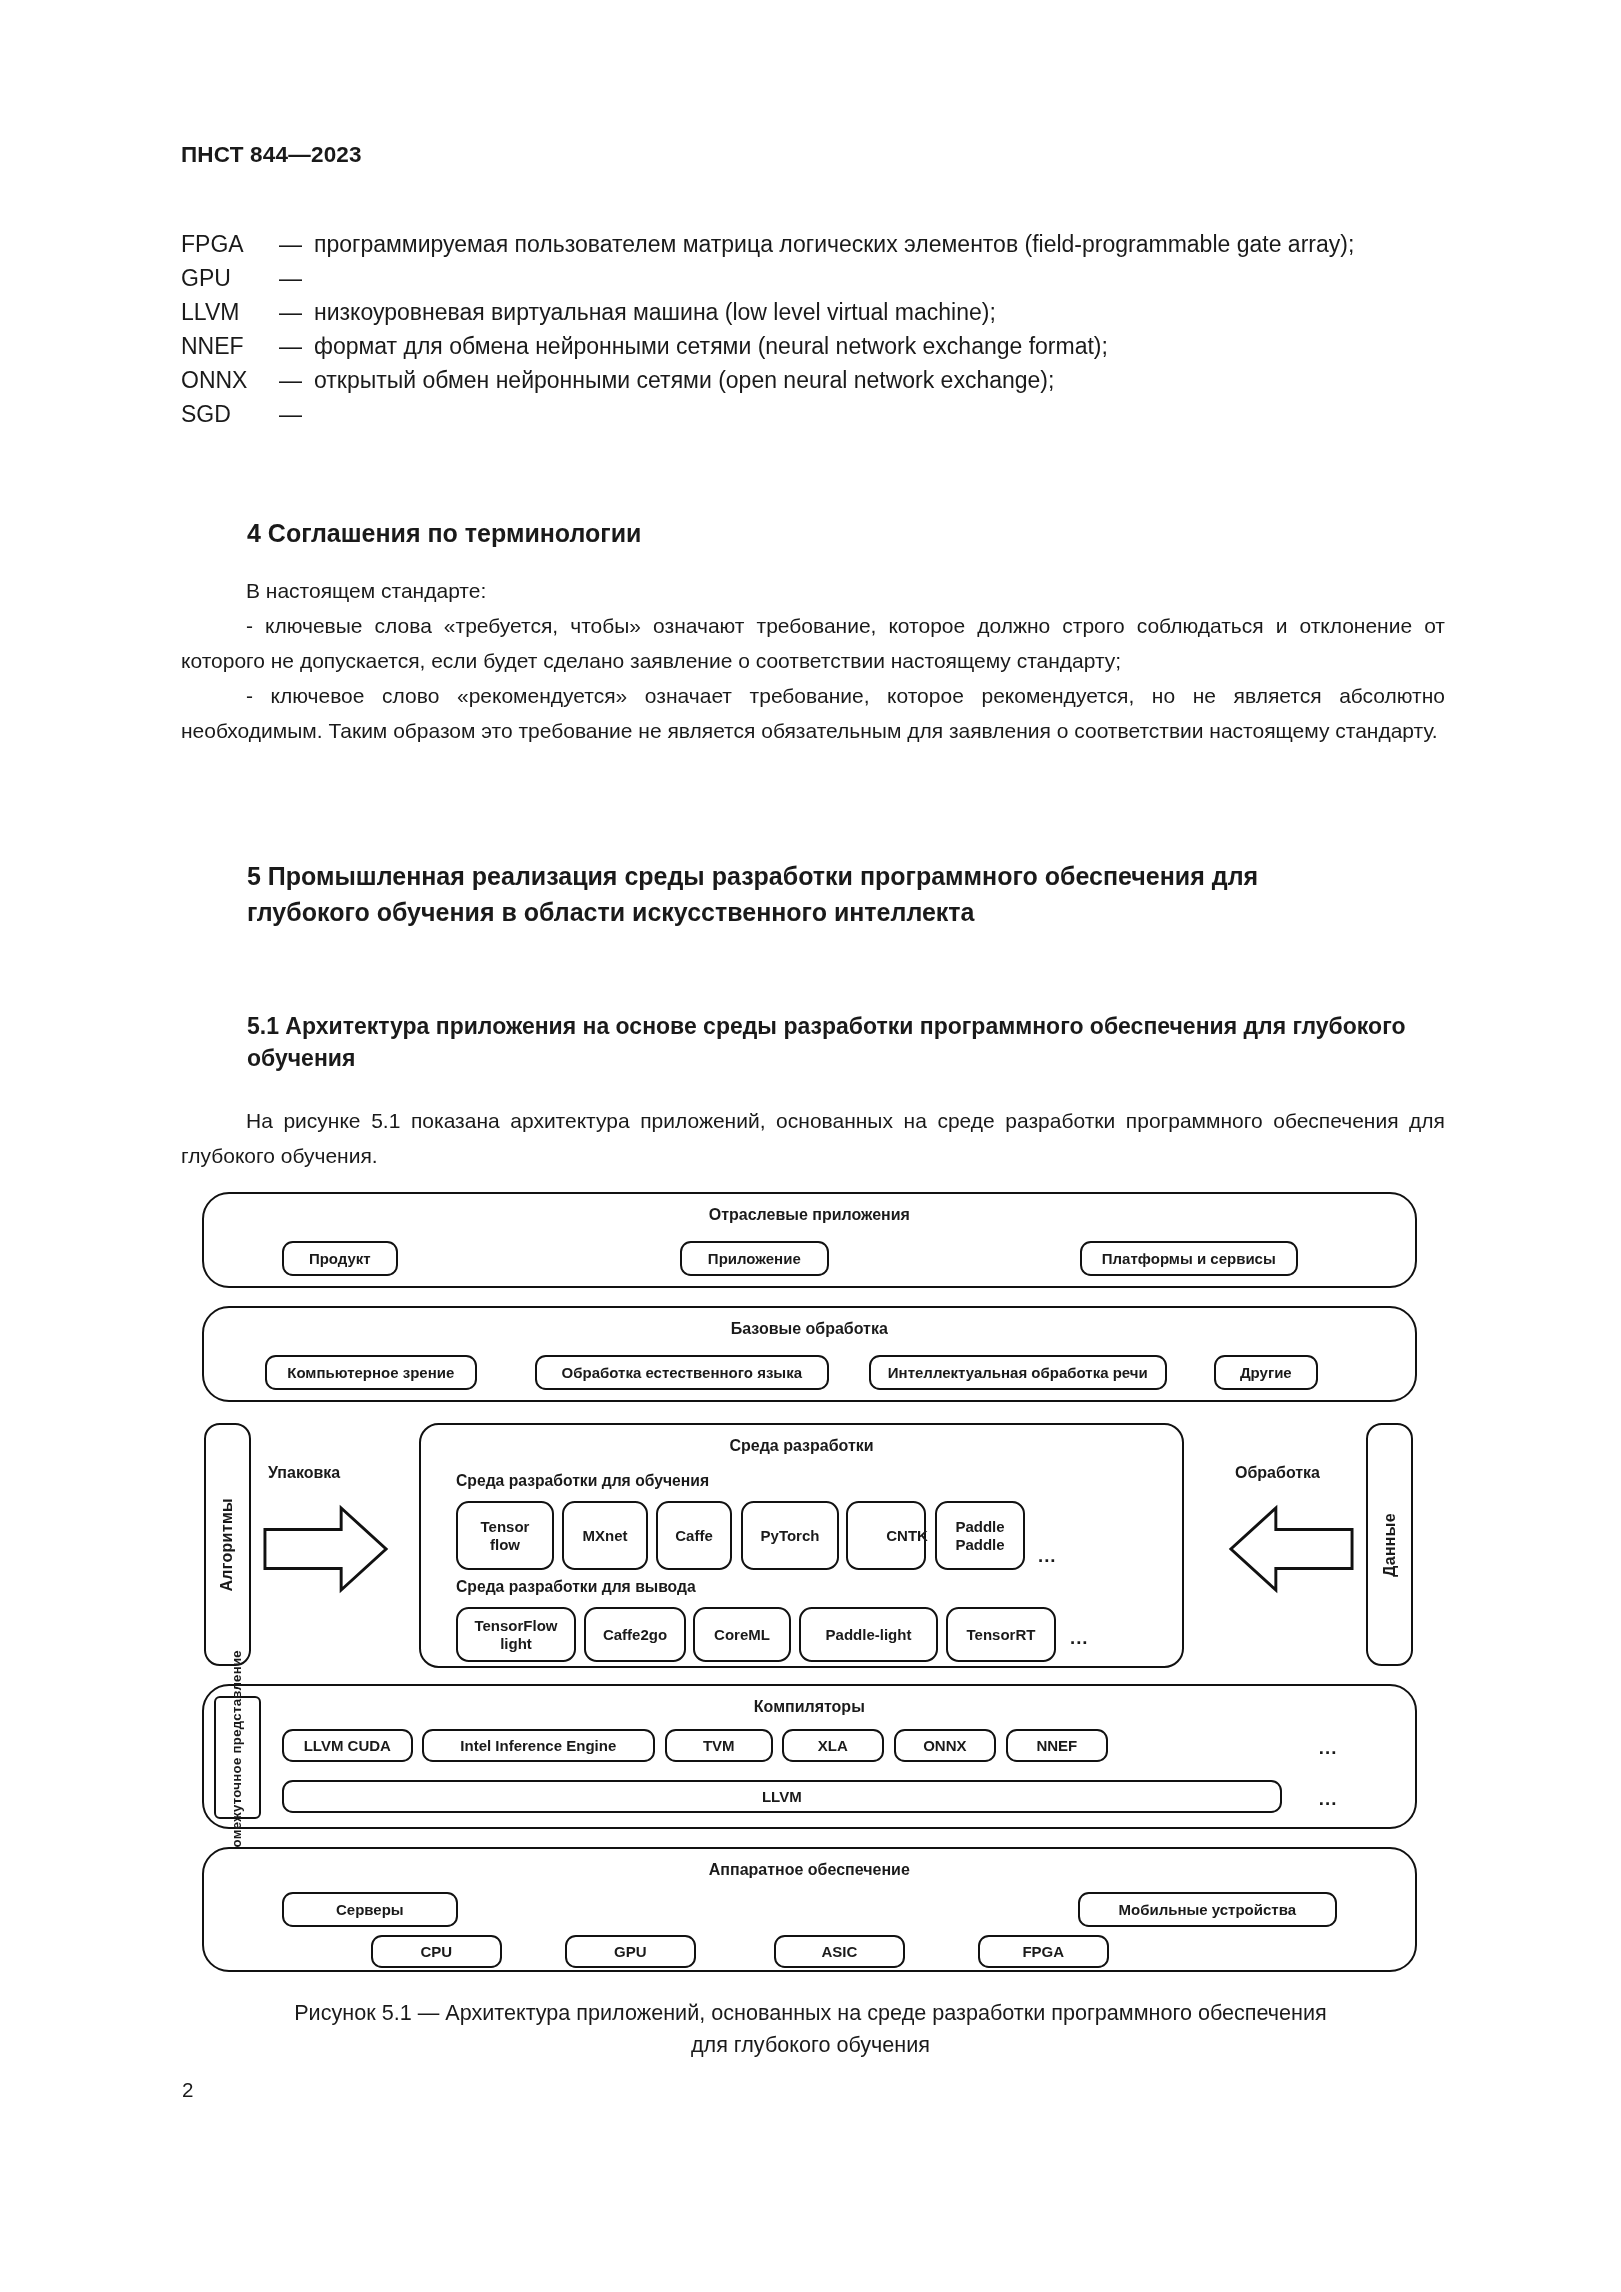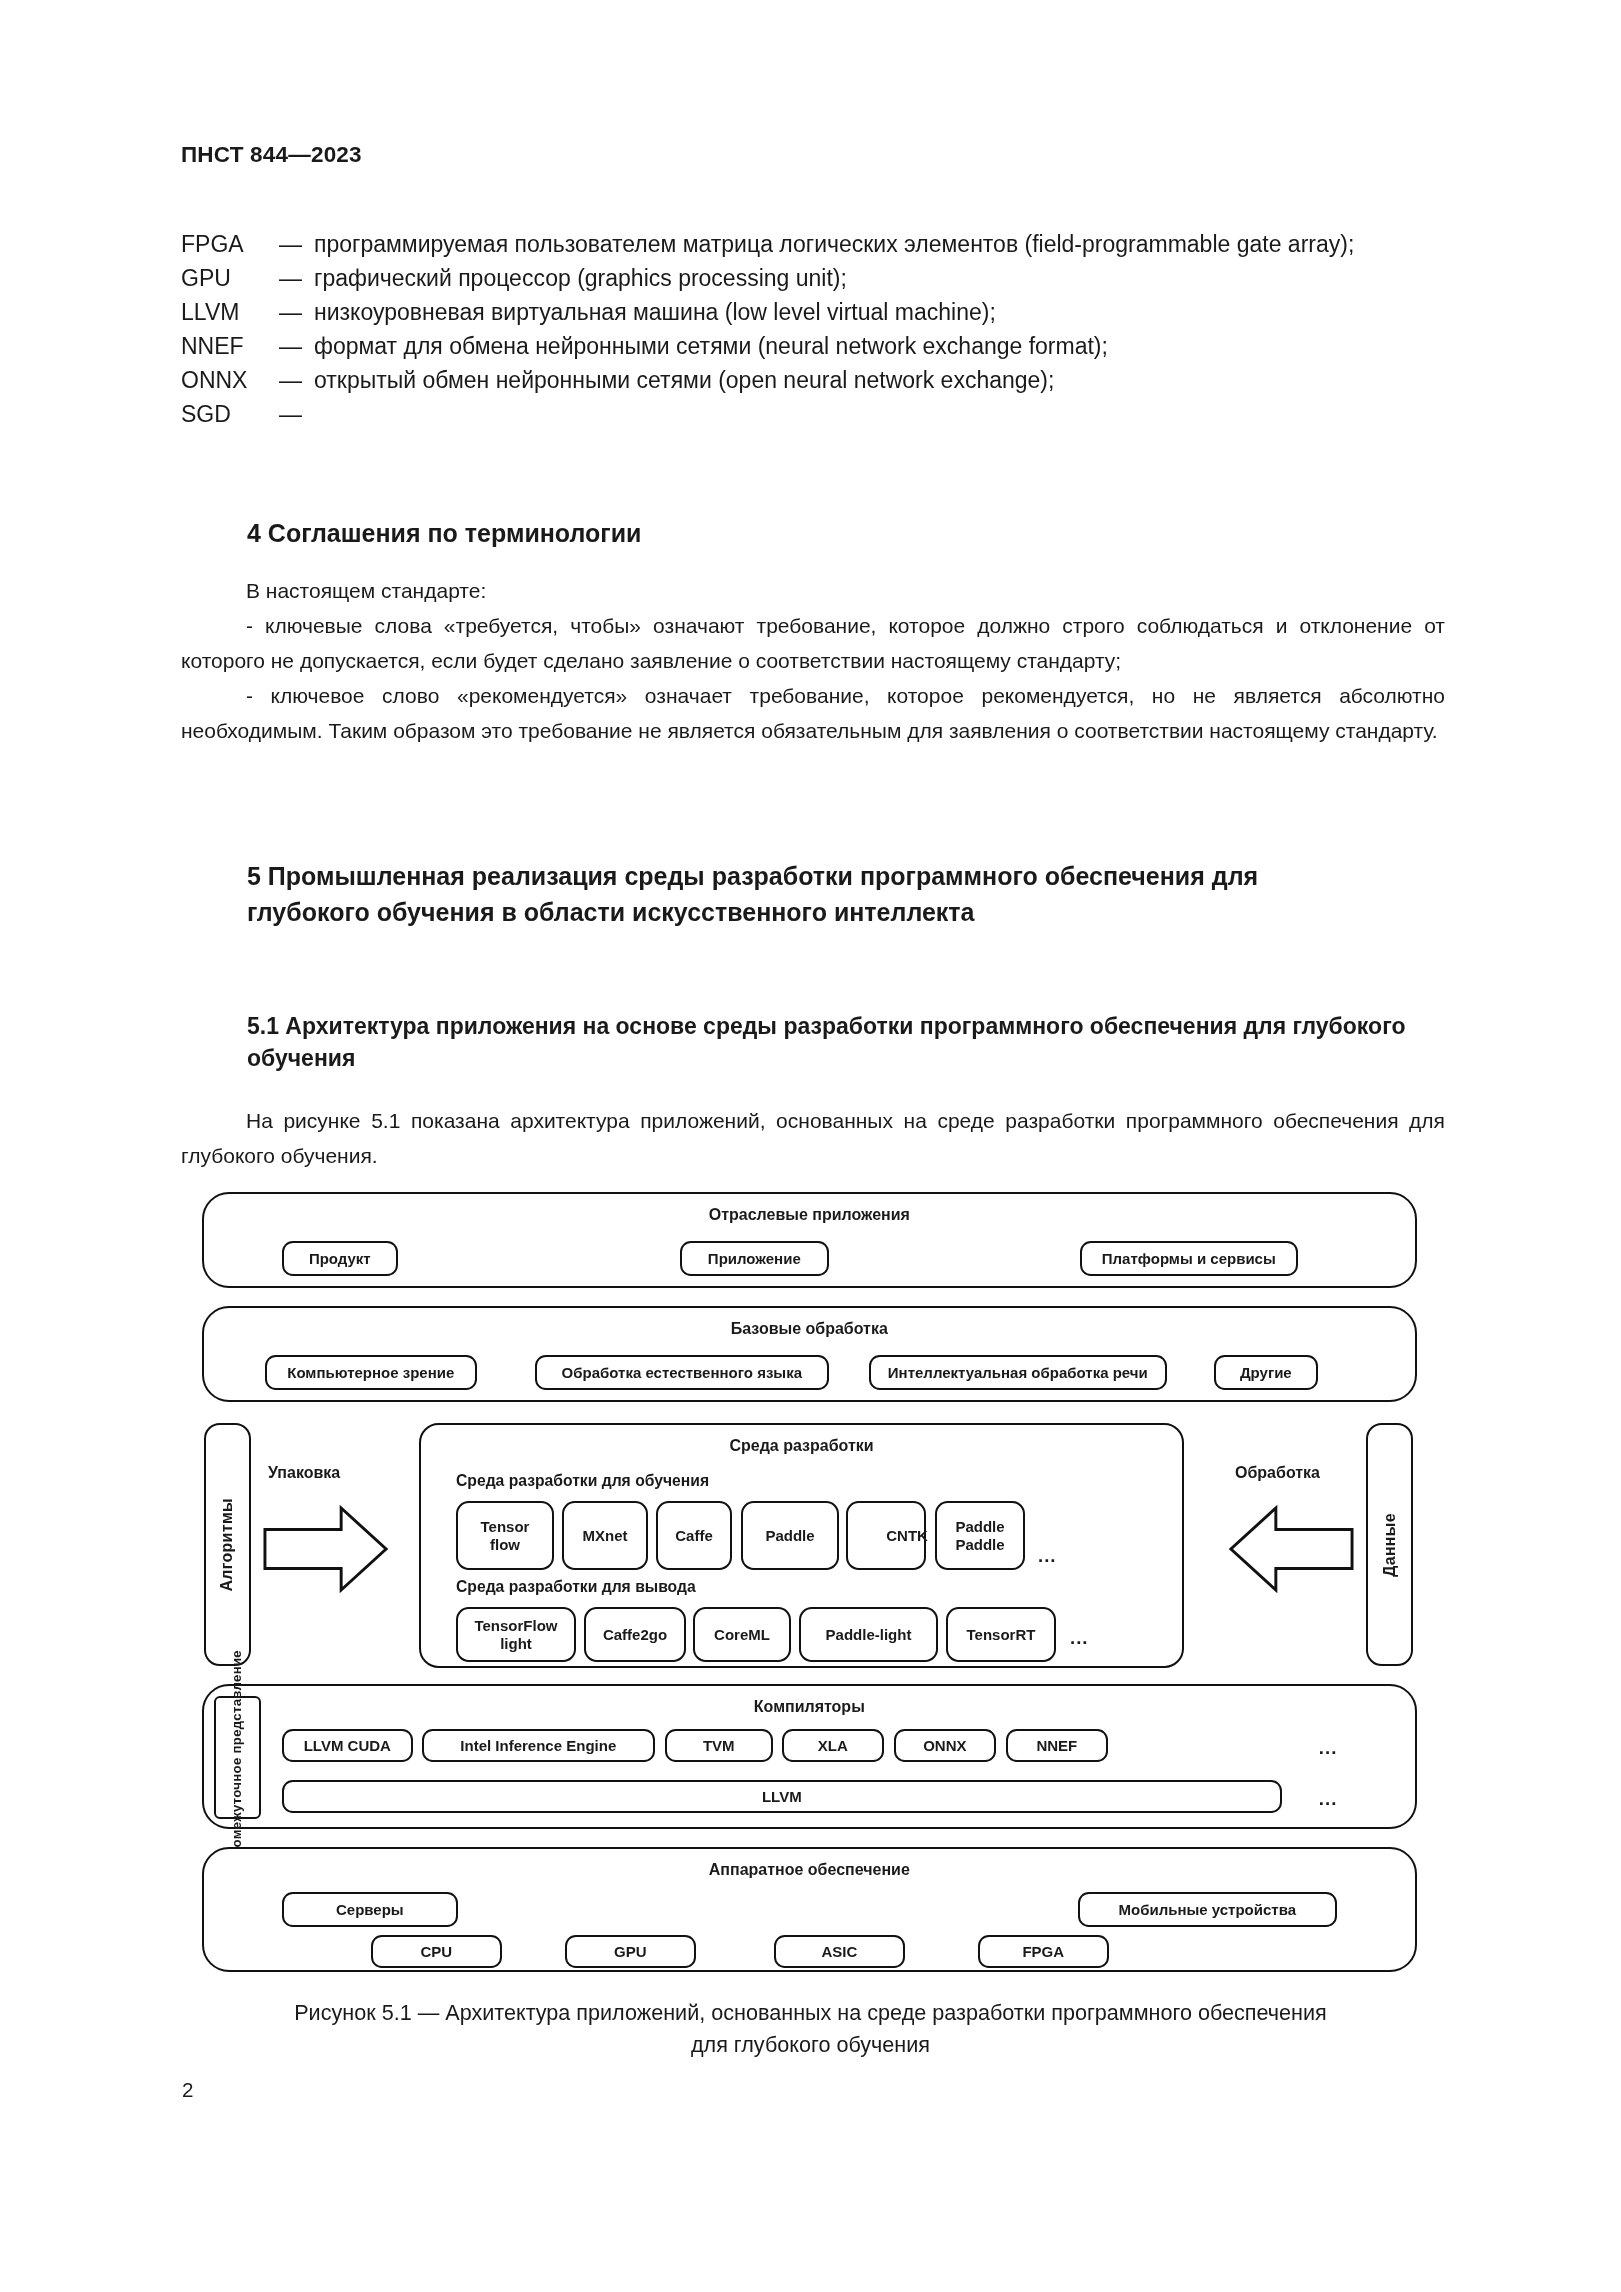--- a/index.html
+++ b/index.html
@@ -209,21 +209,20 @@
 
     <div class="abbrev-row">
       <div class="abbrev-term">FPGA</div>
       <div class="abbrev-dash">—</div>
       <div class="abbrev-def">программируемая пользователем матрица логических элементов (field-programmable gate array);</div>
     </div>
 
     <div class="abbrev-row">
       <div class="abbrev-term">GPU</div>
       <div class="abbrev-dash">—</div>
-      <div class="abbrev-def">графический процессор (graphics processing unit);</div>
     </div>
 
     <div class="abbrev-row">
       <div class="abbrev-term">LLVM</div>
       <div class="abbrev-dash">—</div>
       <div class="abbrev-def">низкоуровневая виртуальная машина (low level virtual machine);</div>
     </div>
 
     <div class="abbrev-row">
       <div class="abbrev-term">NNEF</div>
@@ -297,21 +296,21 @@
     </svg>
 
     <div class="inner-box" style="left:227px; top:235px; width:765px; height:245px;">
       <div class="band-title" style="top:11.8px;">Среда разработки</div>
 
       <div class="subhead" style="left:35px; top:47px;">Среда разработки для обучения</div>
 
       <div class="chip sq" style="left:35px; top:76px; width:98px; height:69px;">Tensor flow</div>
       <div class="chip sq" style="left:141px; top:76px; width:86px; height:69px;">MXnet</div>
       <div class="chip sq" style="left:235px; top:76px; width:76px; height:69px;">Caffe</div>
-      <div class="chip sq" style="left:320px; top:76px; width:98px; height:69px;">Paddle</div>
+      <div class="chip sq" style="left:320px; top:76px; width:98px; height:69px;">PyTorch</div>
       <div class="chip sq" style="left:425px; top:76px; width:80px; height:69px;padding-left:48px;">CNTK</div>
       <div class="chip sq" style="left:514px; top:76px; width:90px; height:69px;">Paddle Paddle</div>
       <div class="dots" style="left:617px; top:120px;">...</div>
 
       <div class="subhead" style="left:35px; top:153px;">Среда разработки для вывода</div>
 
       <div class="chip sq" style="left:35px; top:182px; width:120px; height:55px;">TensorFlow light</div>
       <div class="chip sq" style="left:163px; top:182px; width:102px; height:55px;">Caffe2go</div>
       <div class="chip sq" style="left:272px; top:182px; width:98px; height:55px;">CoreML</div>
       <div class="chip sq" style="left:378px; top:182px; width:139px; height:55px;">Paddle-light</div>

